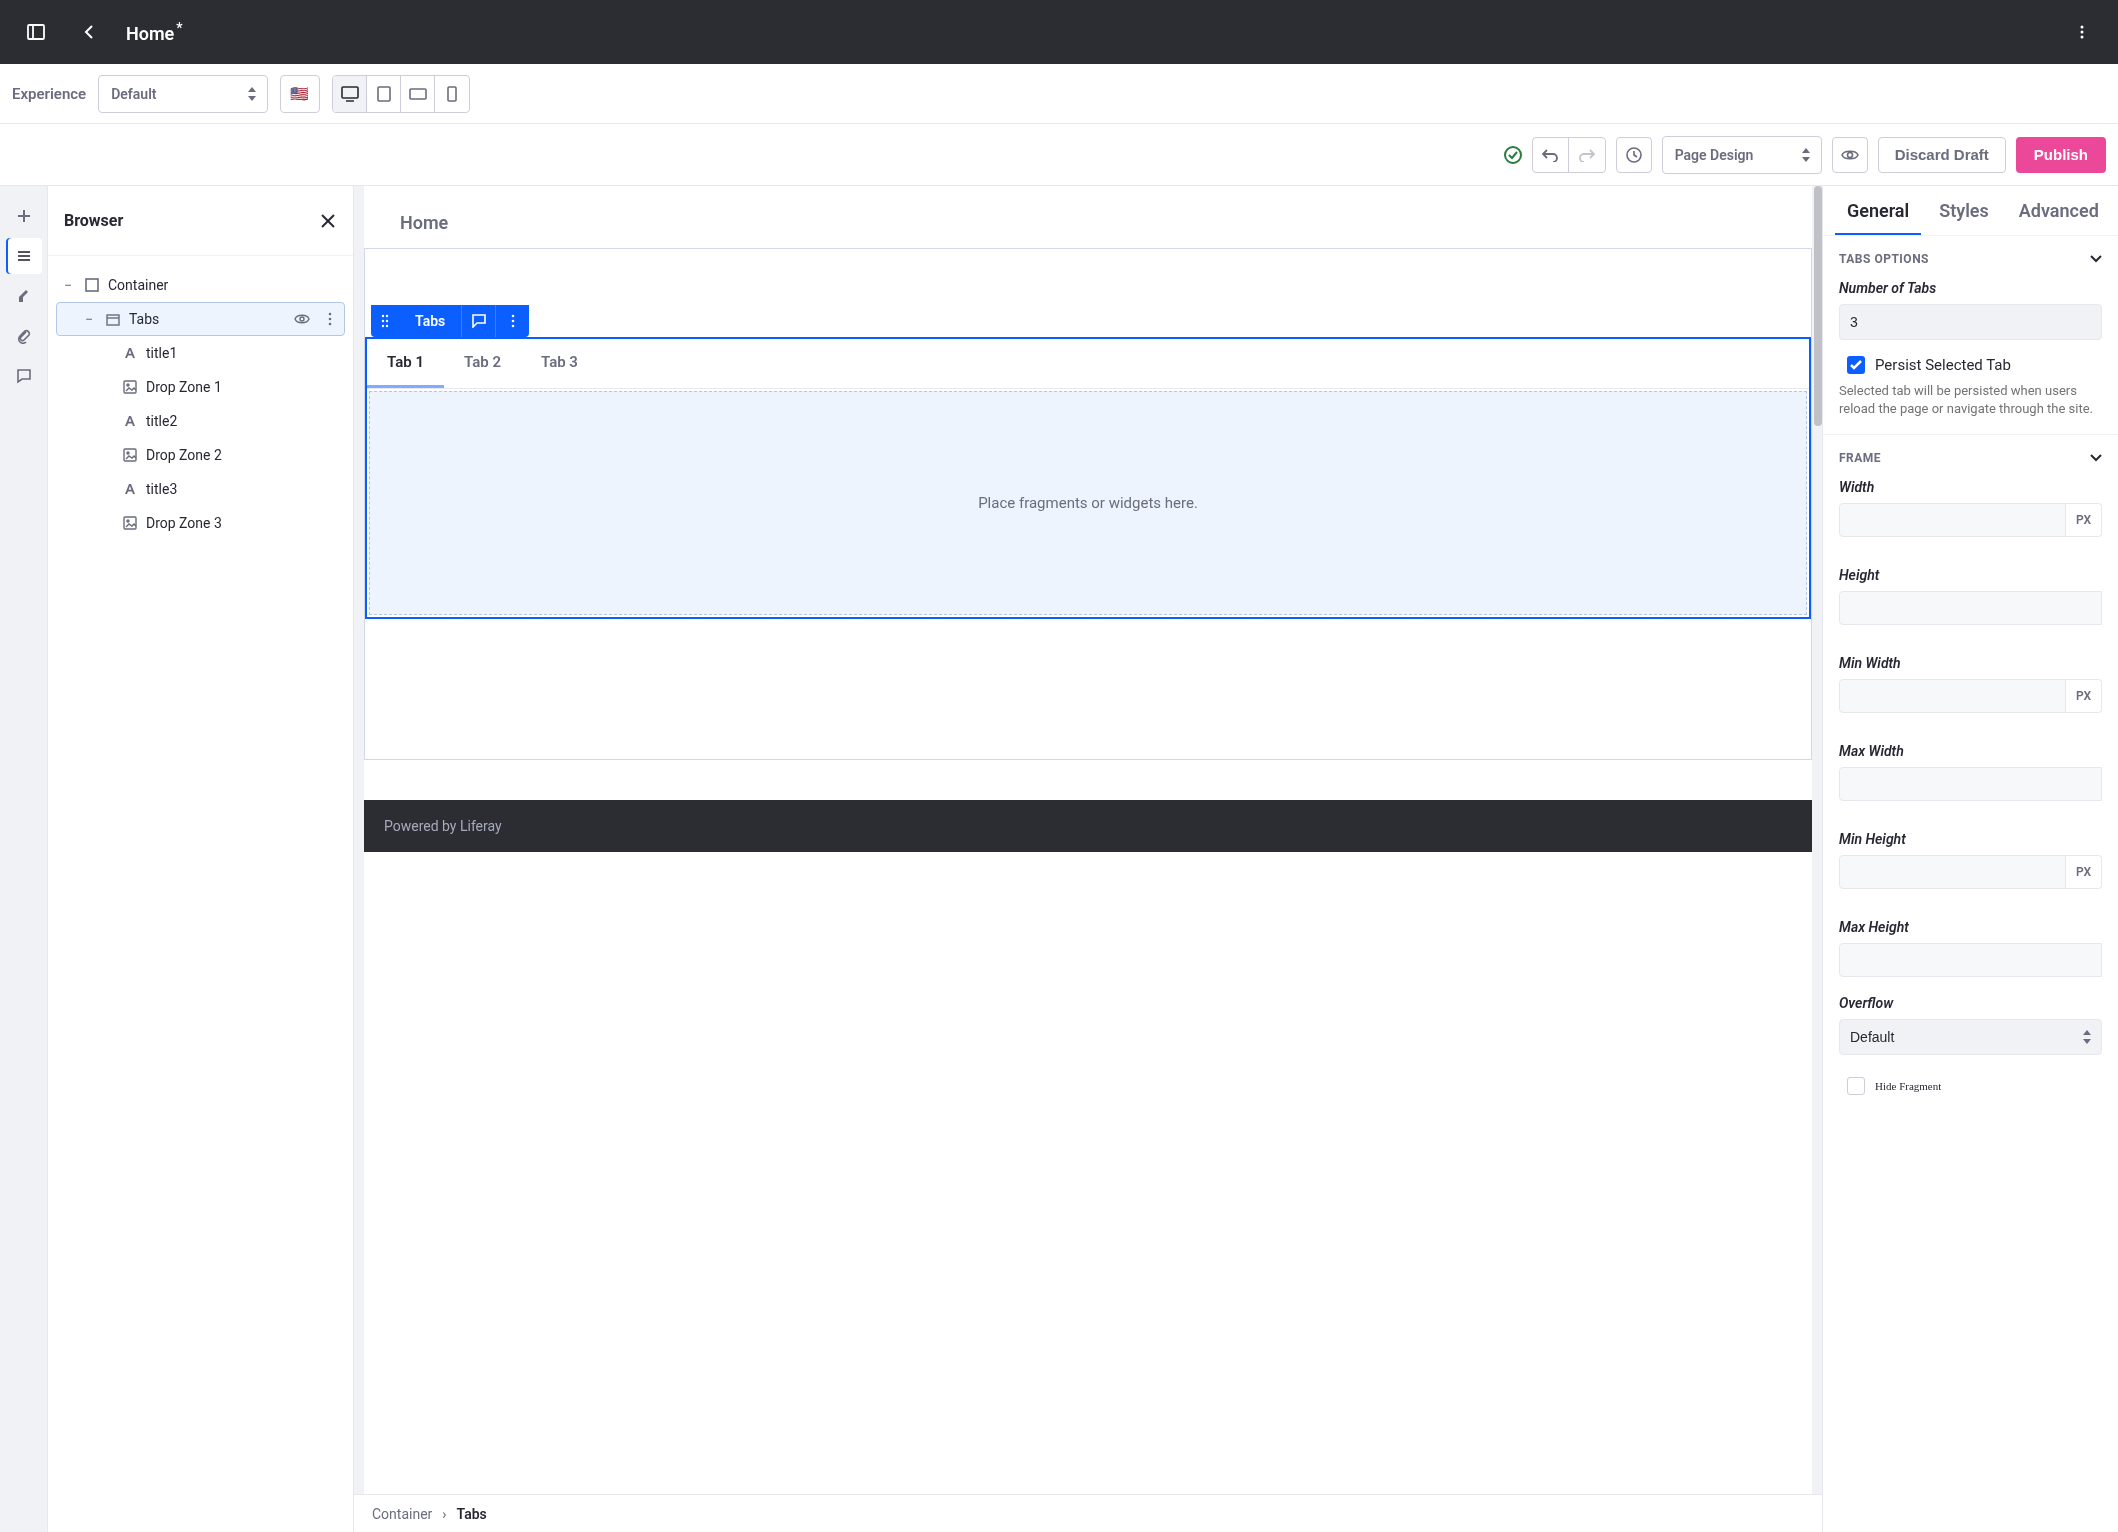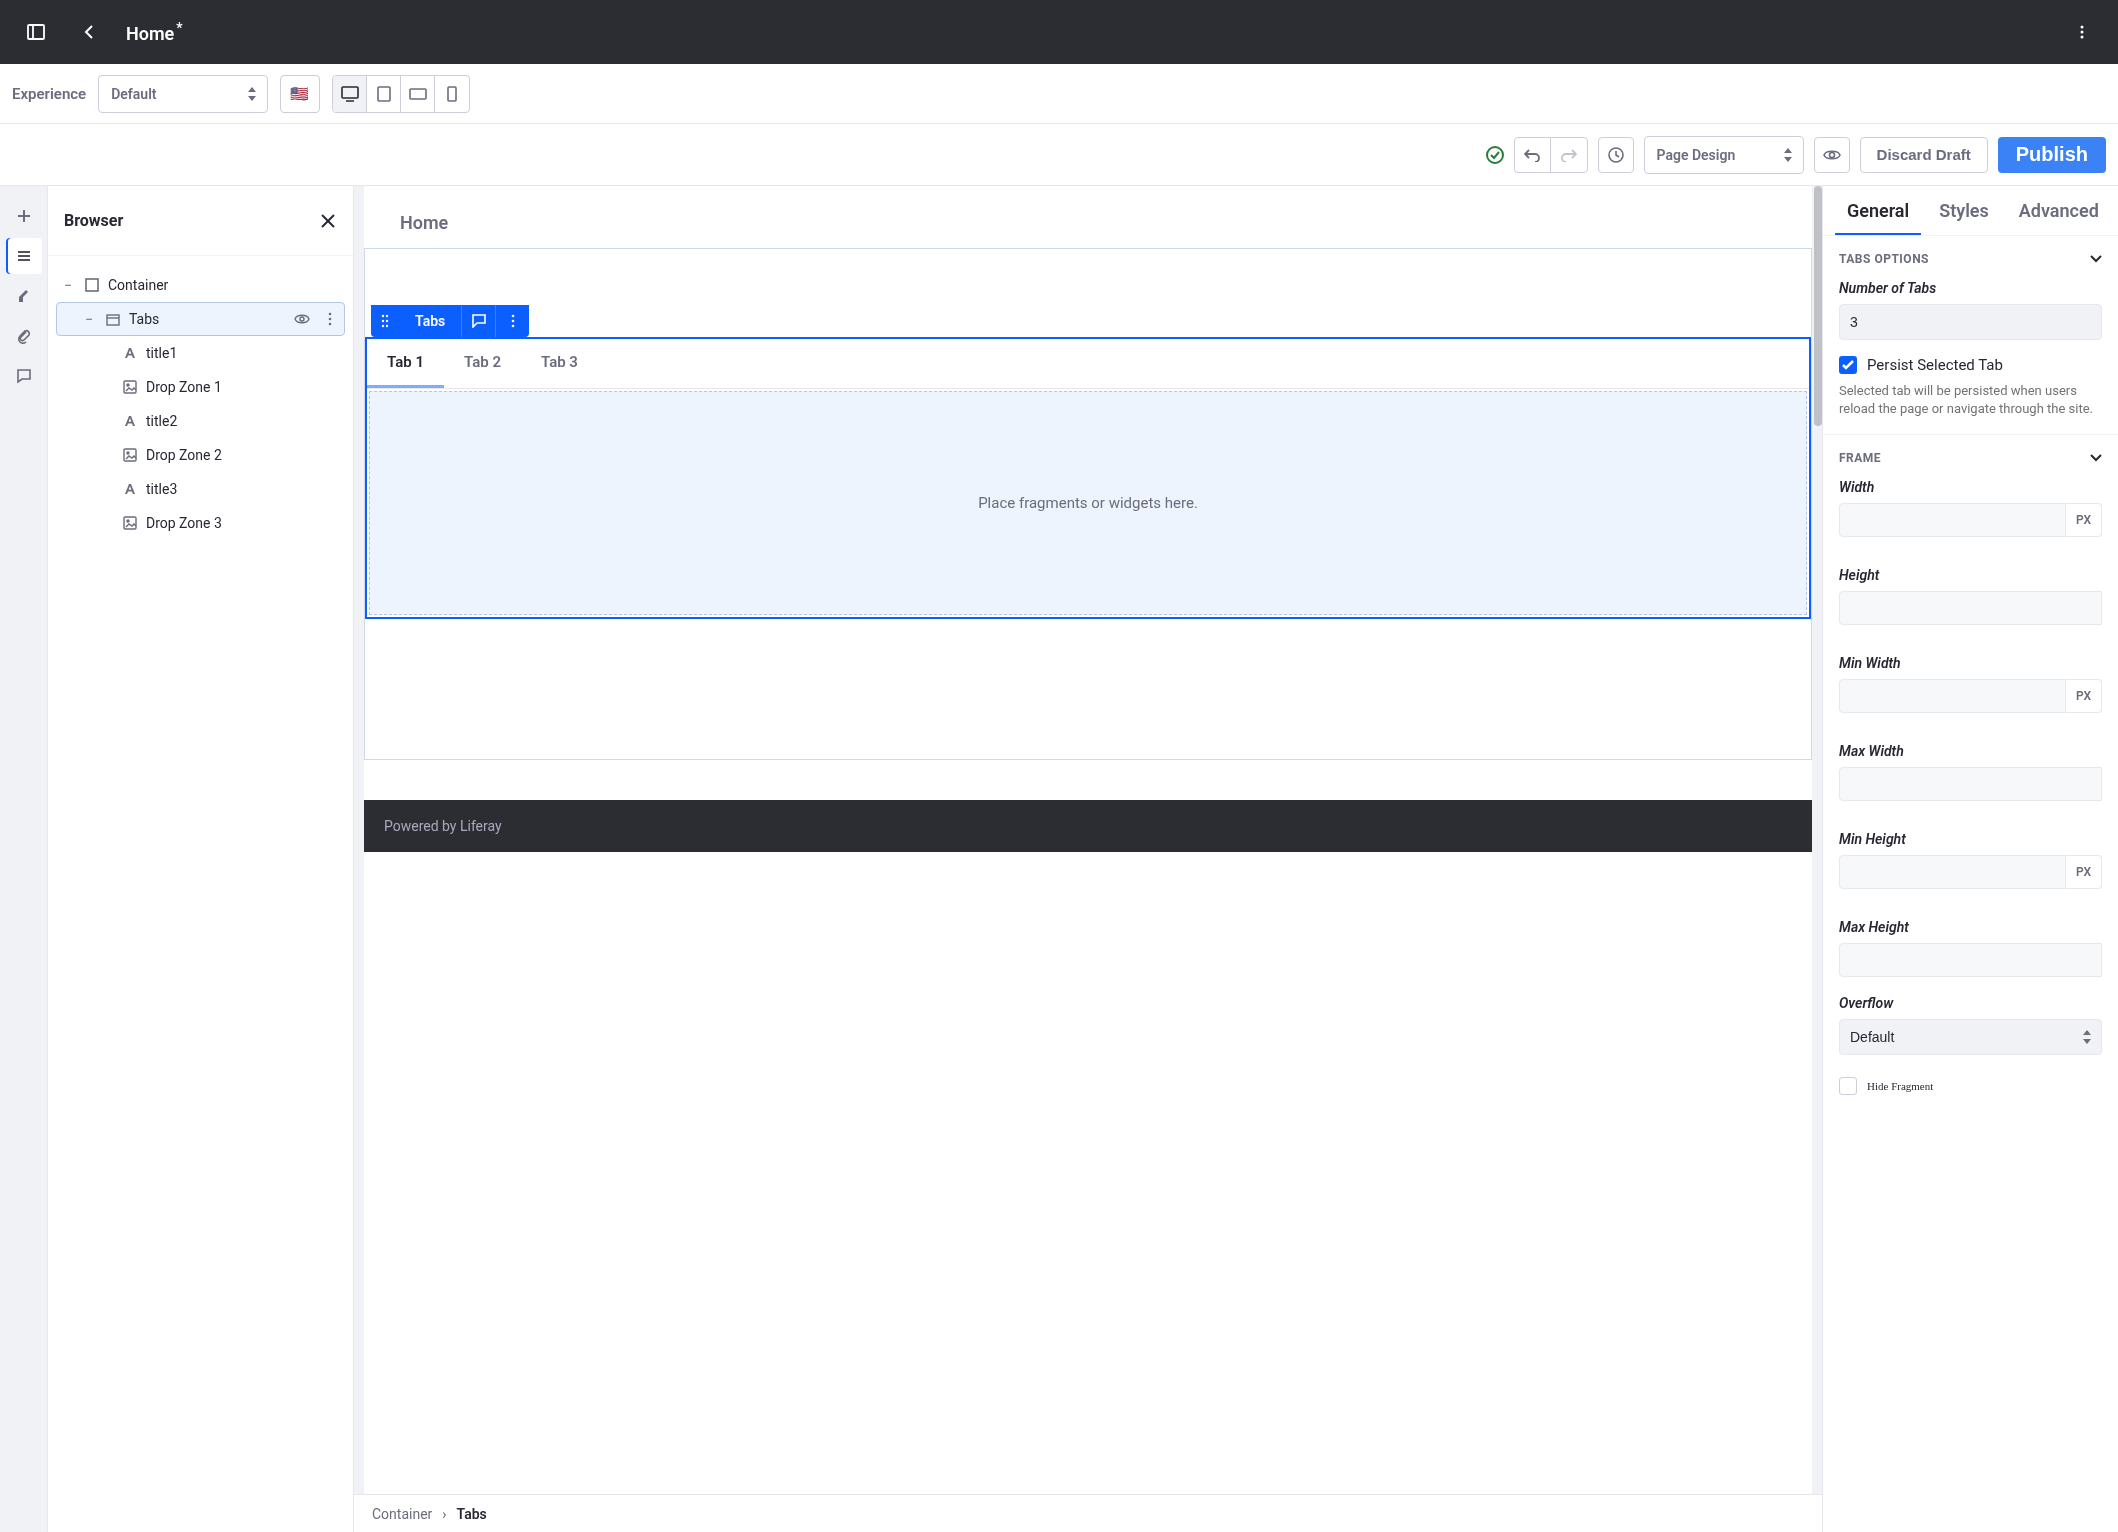--- a/index.html
+++ b/index.html
@@ -26,21 +26,21 @@
 
 
 .actionbar { background: #fff; height: 62px; display: flex; align-items: center; padding: 0 12px; gap: 10px; justify-content: flex-end; border-bottom: 1px solid #e7e7ed; }
 .action-btn-outline { border: 1px solid #cdced9; border-radius: 4px; height: 36px; display: flex; align-items: center; justify-content: center; cursor: pointer; color: #6b6c7e; }
 .action-btn-outline.square { width: 36px; }
 .action-group { display: flex; border: 1px solid #cdced9; border-radius: 4px; overflow: hidden; }
 .action-group .ag-btn { width: 36px; height: 34px; display: flex; align-items: center; justify-content: center; cursor: pointer; color: #6b6c7e; }
 .action-group .ag-btn:first-child { border-right: 1px solid #cdced9; }
 .select-page-design { min-width: 160px; }
 .btn-discard { border: 1px solid #cdced9; border-radius: 4px; height: 36px; padding: 0 16px; font-weight: 600; color: #6b6c7e; background: #fff; cursor: pointer; font-size: 15px; }
-.btn-publish { border: none; border-radius: 4px; height: 36px; padding: 0 18px; font-weight: 600; color: #fff; background: #3b82f6; cursor: pointer; font-size: 20px; }
+.btn-publish { border: none; border-radius: 4px; height: 36px; padding: 0 18px; font-weight: 600; color: #fff; background: #ec4899; cursor: pointer; font-size: 15px; }
 .check-icon { color: #287d3c; }
 
 
 .main { display: flex; height: calc(100vh - 186px); }
 .railbar { width: 48px; background: #f1f2f5; border-right: 1px solid #e7e7ed; display: flex; flex-direction: column; align-items: center; padding-top: 12px; gap: 4px; }
 .rail-btn { width: 36px; height: 36px; display: flex; align-items: center; justify-content: center; cursor: pointer; border-radius: 4px; color: #6b6c7e; }
 .rail-btn.active { background: #fff; color: #272833; box-shadow: inset 2px 0 0 #0b5fff; }
 
 .browser-panel { width: 306px; background: #fff; border-right: 1px solid #e7e7ed; display: flex; flex-direction: column; }
 .browser-header { height: 70px; display: flex; align-items: center; justify-content: space-between; padding: 0 16px; border-bottom: 1px solid #f1f2f5; }
@@ -79,21 +79,21 @@
 
 
 .sidebar { width: 296px; background: #fff; border-left: 1px solid #e7e7ed; overflow-y: auto; padding-bottom: 30px; }
 .sidebar-tabs { display: flex; padding: 0 12px; gap: 6px; border-bottom: 1px solid #f1f2f5; }
 .stab { padding: 14px 12px 12px; font-size: 18px; font-weight: 600; color: #6b6c7e; cursor: pointer; border-bottom: 2px solid transparent; }
 .stab.active { color: #272833; border-bottom-color: #0b5fff; }
 .panel { padding: 16px; }
 .panel-header { display: flex; align-items: center; justify-content: space-between; font-size: 12px; font-weight: 700; color: #6b6c7e; letter-spacing: 0.5px; margin-bottom: 14px; cursor: pointer; }
 .form-label { font-size: 14px; font-weight: 600; color: #272833; margin-bottom: 8px; display: block; font-style: italic; }
 .form-input { width: 100%; height: 36px; border: 1px solid #e7e7ed; background: #f1f2f5; border-radius: 4px; padding: 0 10px; font-size: 14px; color: #272833; }
-.checkbox-row { display: flex; align-items: center; gap: 10px; margin-top: 16px; }
+.checkbox-row { display: flex; align-items: center; gap: 10px; margin-top: 16px; margin-left: 8px; }
 .checkbox { width: 18px; height: 18px; border-radius: 3px; background: #0b5fff; display: flex; align-items: center; justify-content: center; cursor: pointer; }
 .checkbox.empty { background: #fff; border: 1px solid #cdced9; }
 .help-text { font-size: 13px; color: #737373; margin-top: 8px; line-height: 1.4; }
 .dim-grid { display: grid; grid-template-columns: 1fr; gap: 30px 14px; }
 .dim-input-wrap { display: flex; }
 .dim-input { flex: 1; height: 34px; border: 1px solid #e7e7ed; background: #f7f8f9; border-radius: 4px 0 0 4px; padding: 0 8px; font-size: 13px; min-width: 0; }
 .dim-unit { width: 36px; height: 34px; border: 1px solid #e7e7ed; border-left: none; background: #fff; border-radius: 0 4px 4px 0; display: flex; align-items: center; justify-content: center; font-size: 12px; font-weight: 600; color: #6b6c7e; }
 .select-field { position: relative; }
 .select-field .form-input { padding-right: 30px; }
 .select-field .caret { position: absolute; right: 10px; top: 50%; transform: translateY(-50%); }

